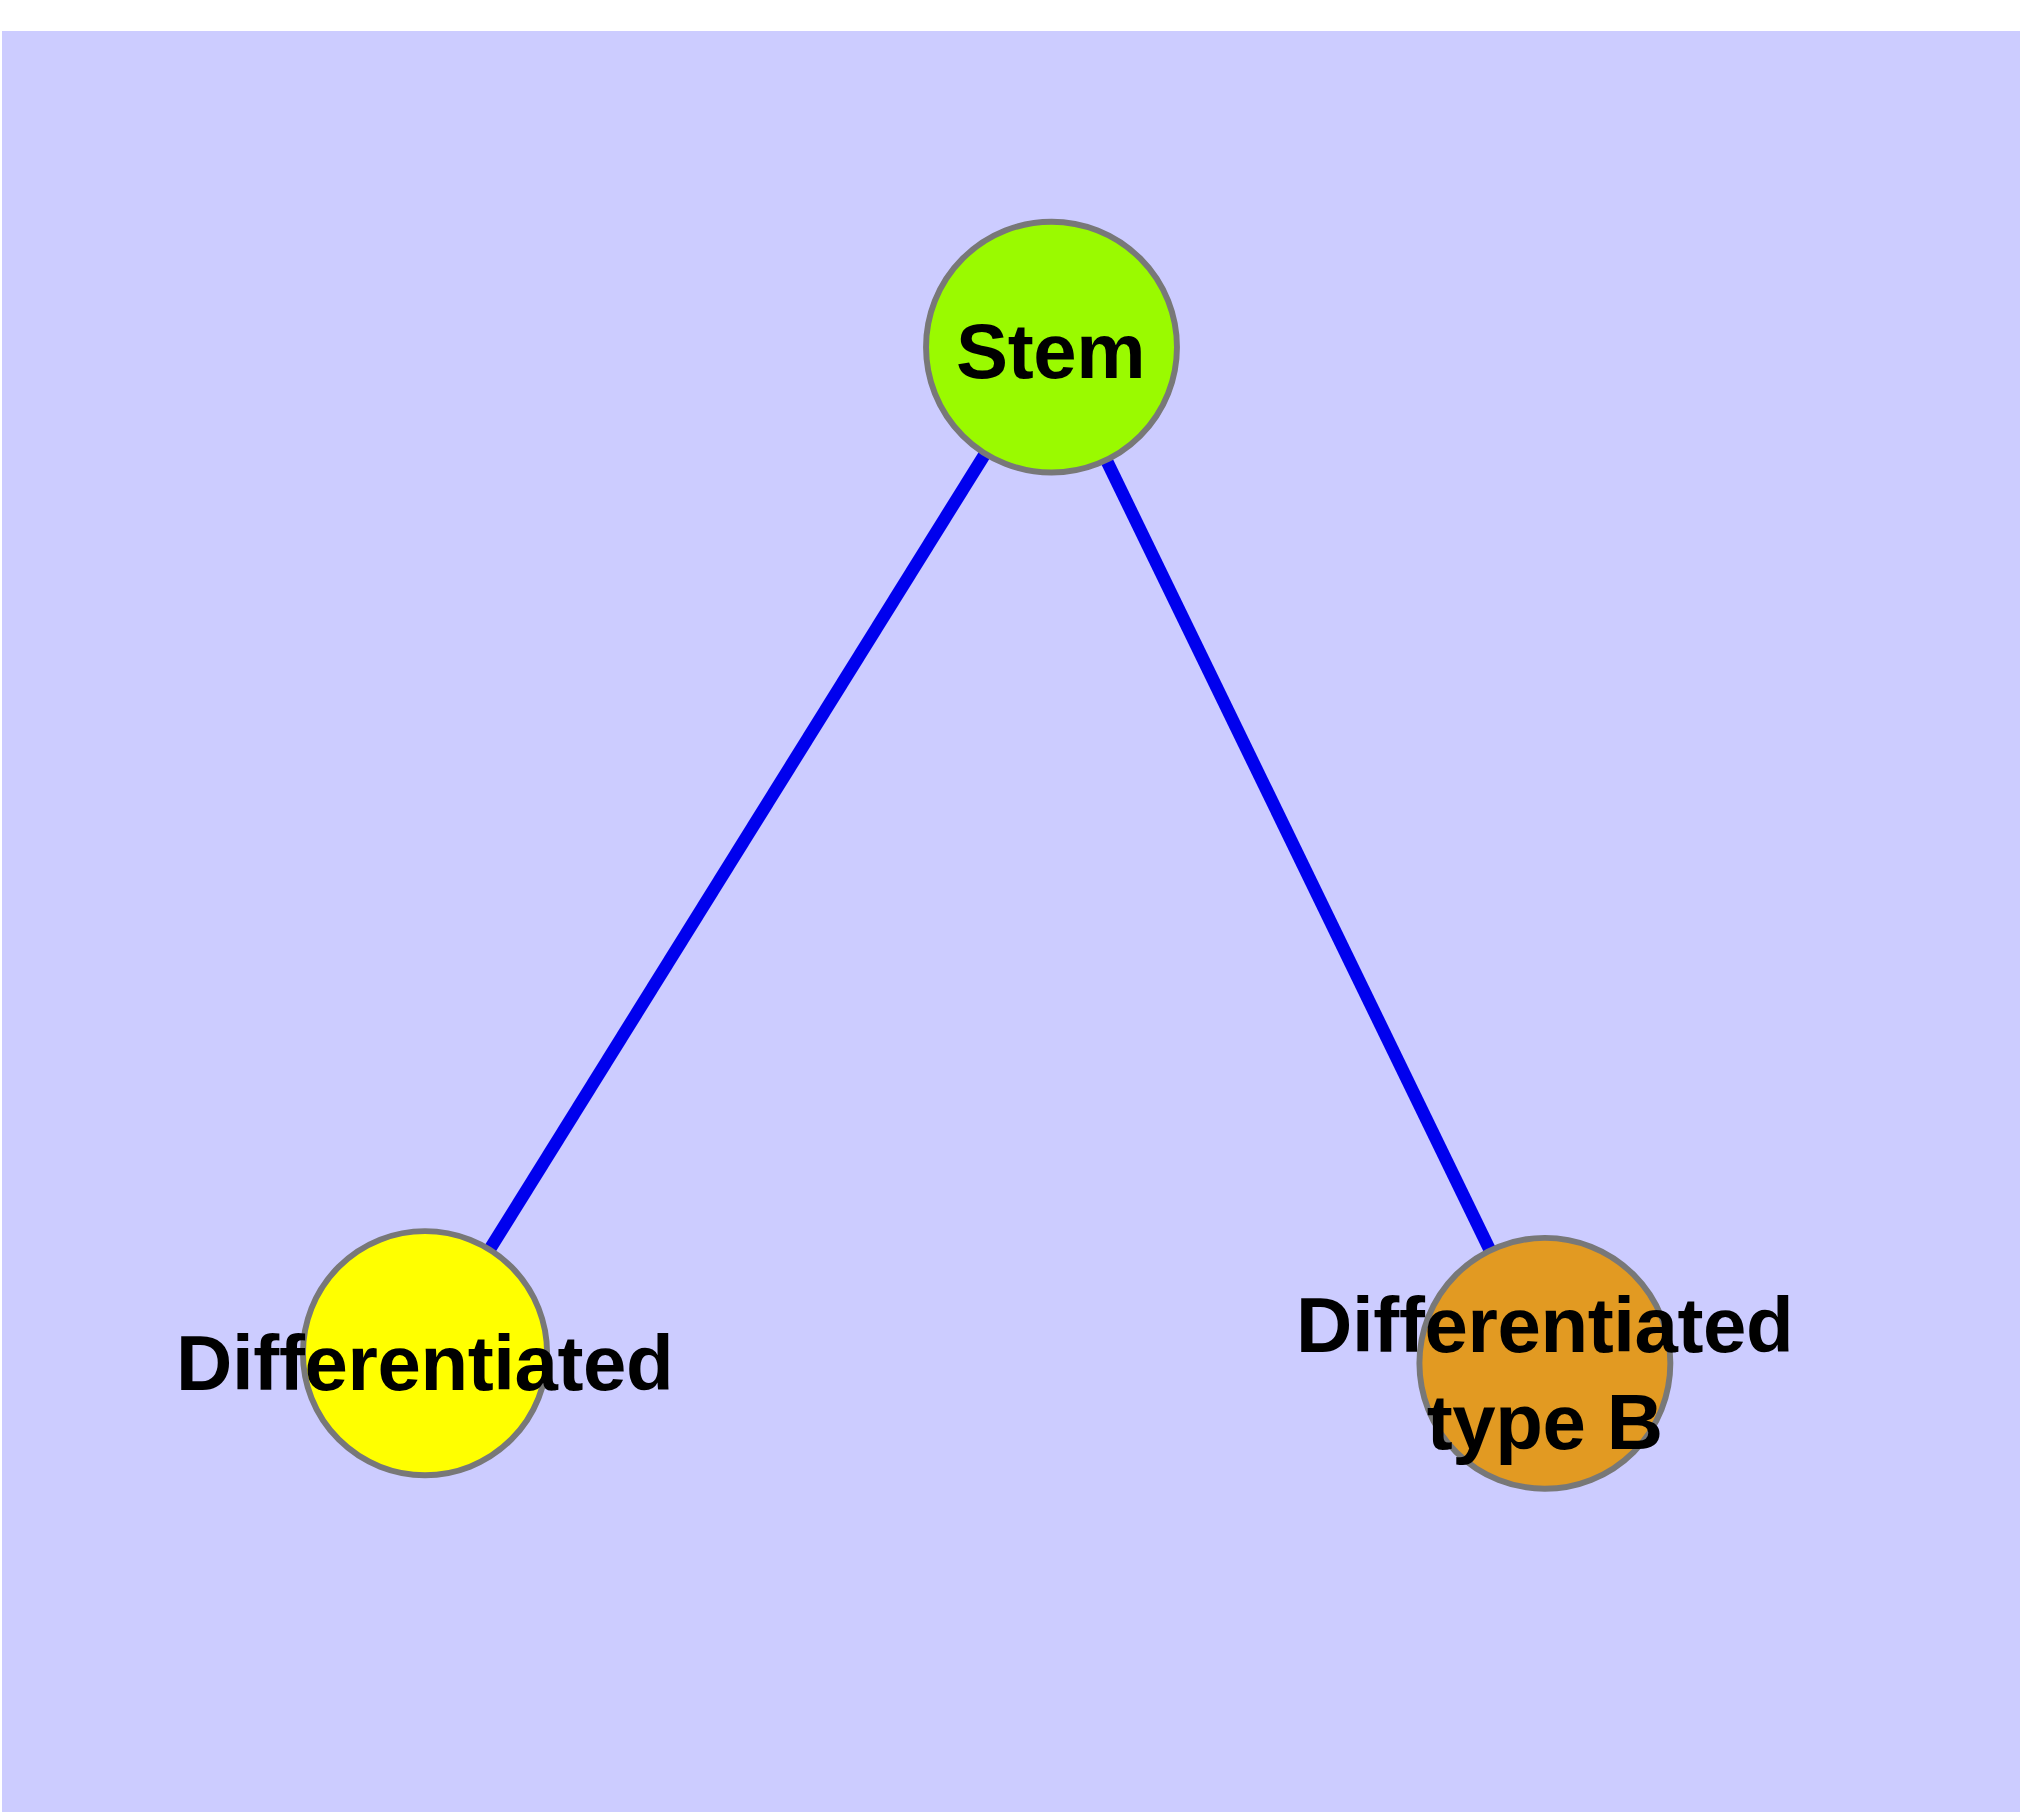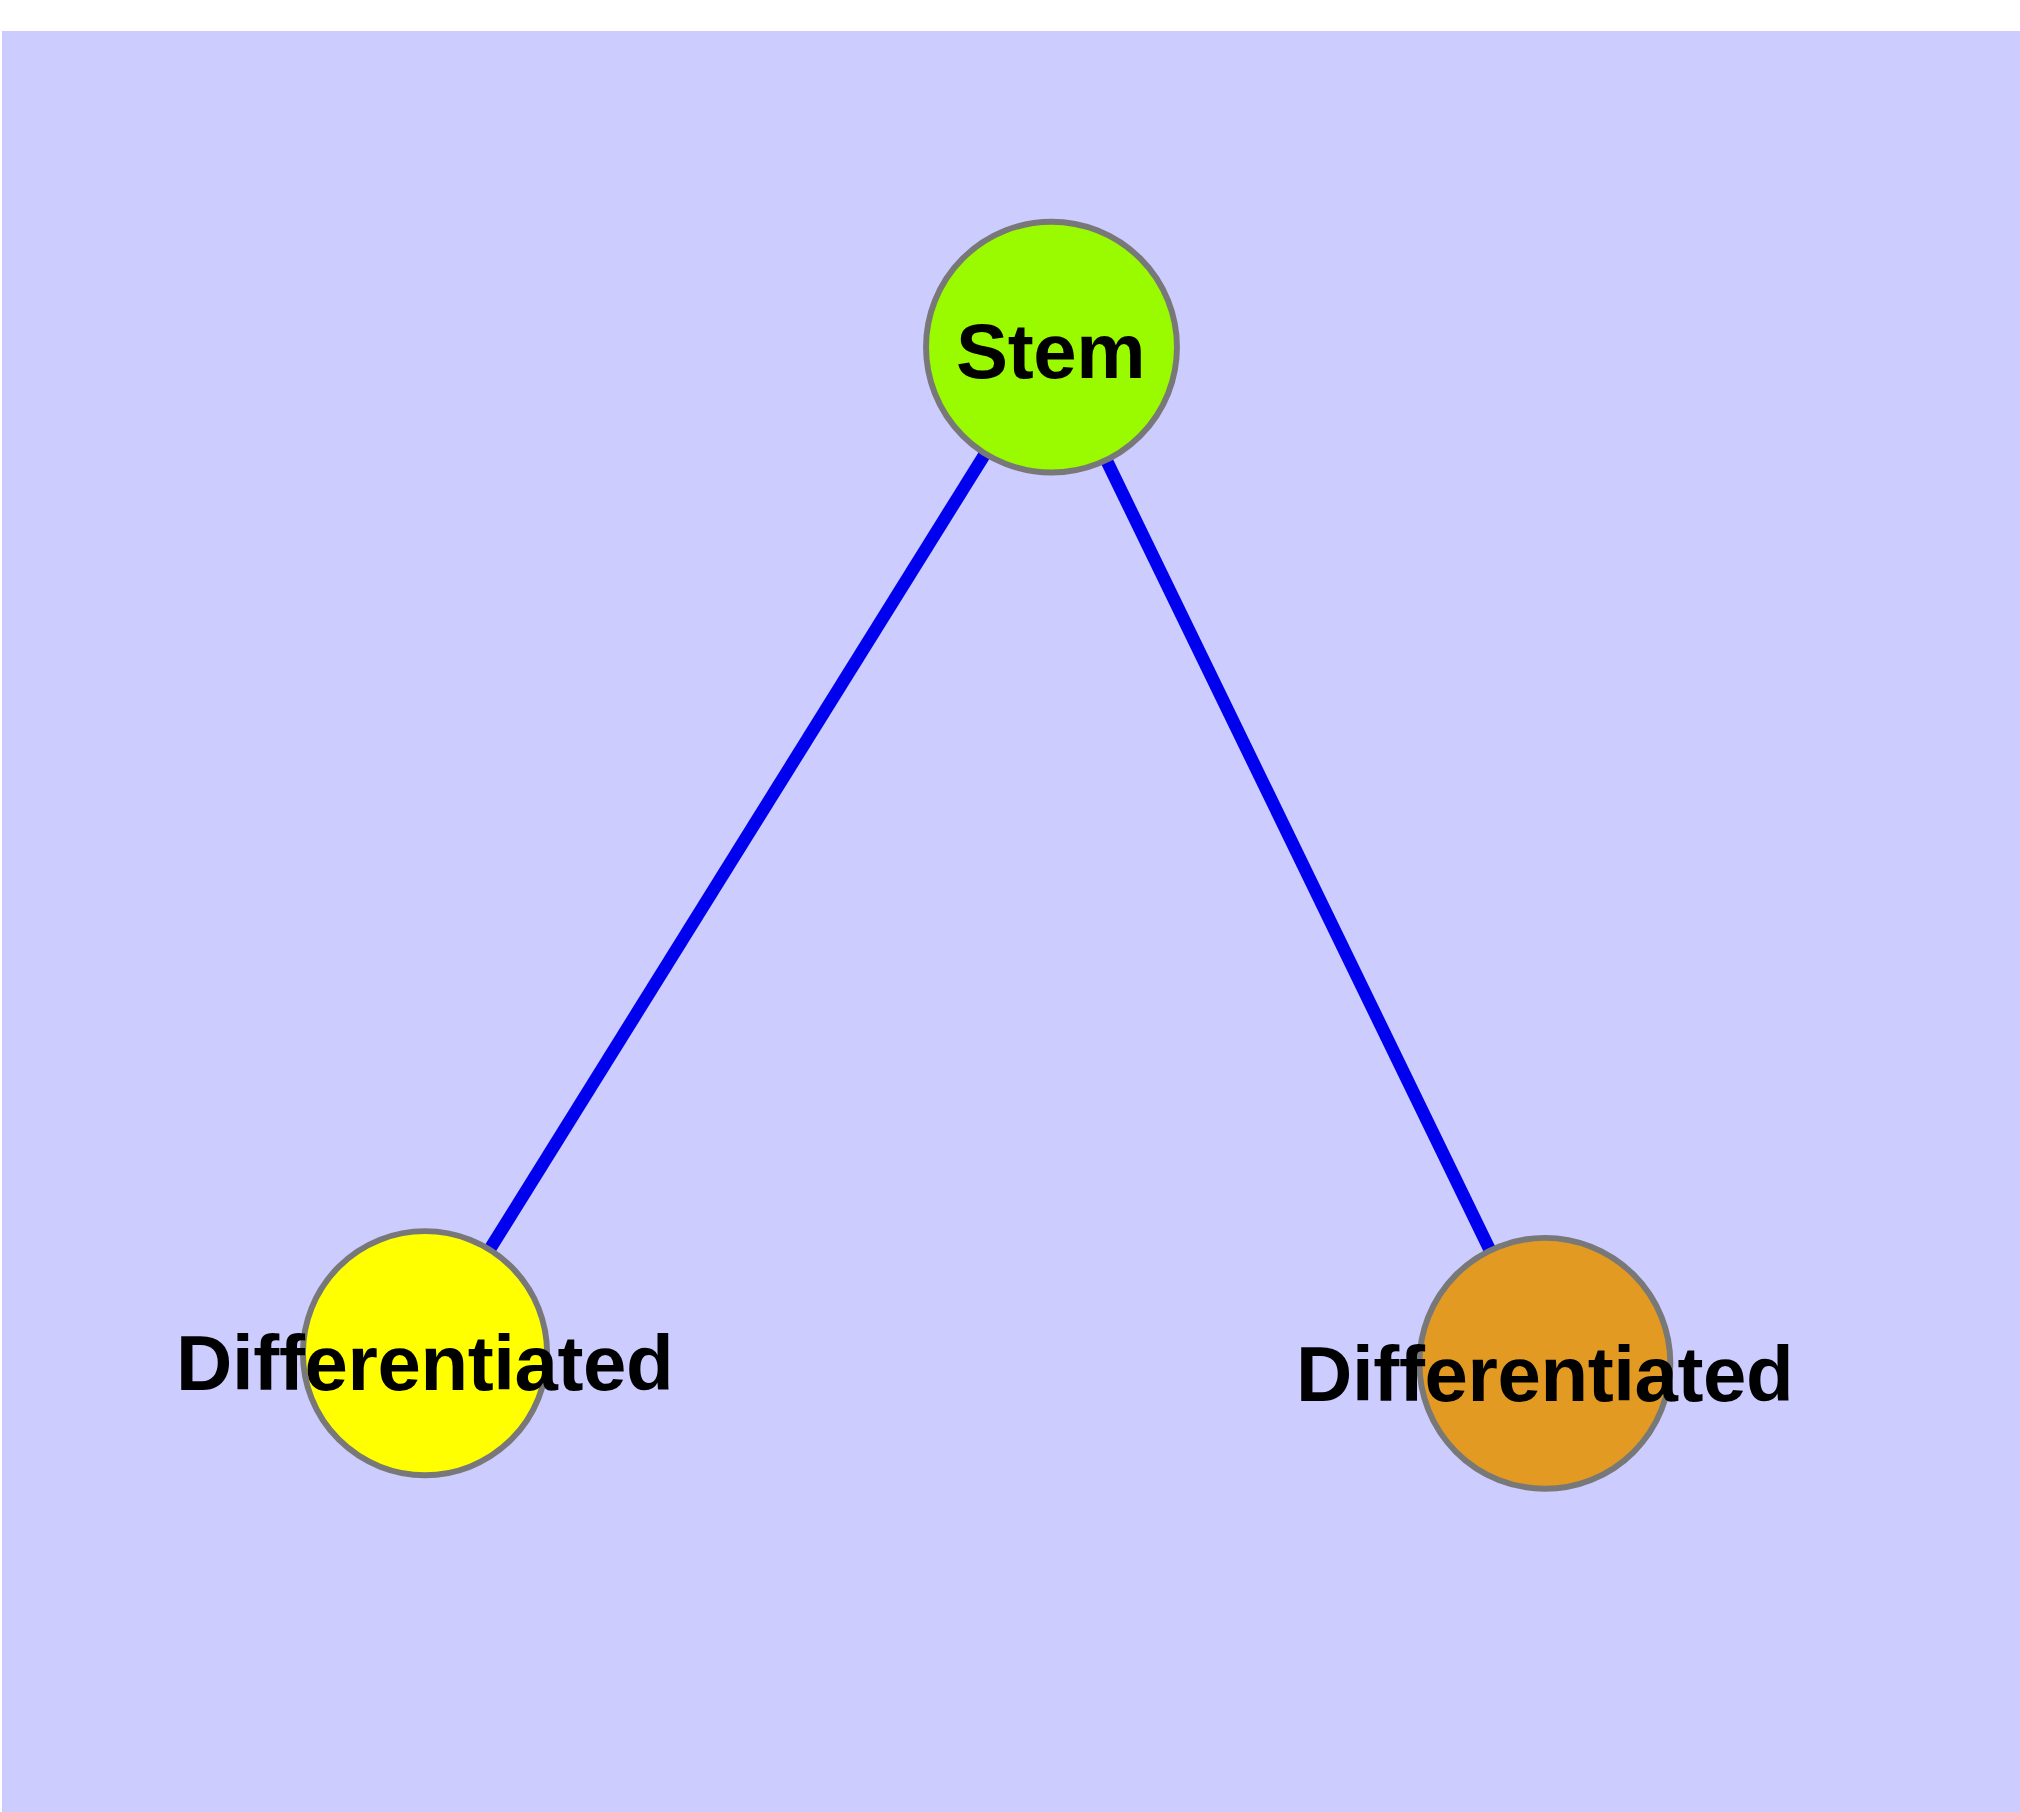--- a/index.html
+++ b/index.html
@@ -66,17 +66,18 @@
     <div class="node-label" style="left:1049px; top:320px;">
       <span>Stem</span>
     </div>
 
     <div class="node-label" style="left:423px; top:1332px;">
       <span>Differentiated</span>
     </div>
 
     <div class="node-label" style="left:1543px; top:1343px;">
       <span>Differentiated</span>
+      <span>type B</span>
     </div>
 
   </div>
 </div>
 
 
 </body></html>

